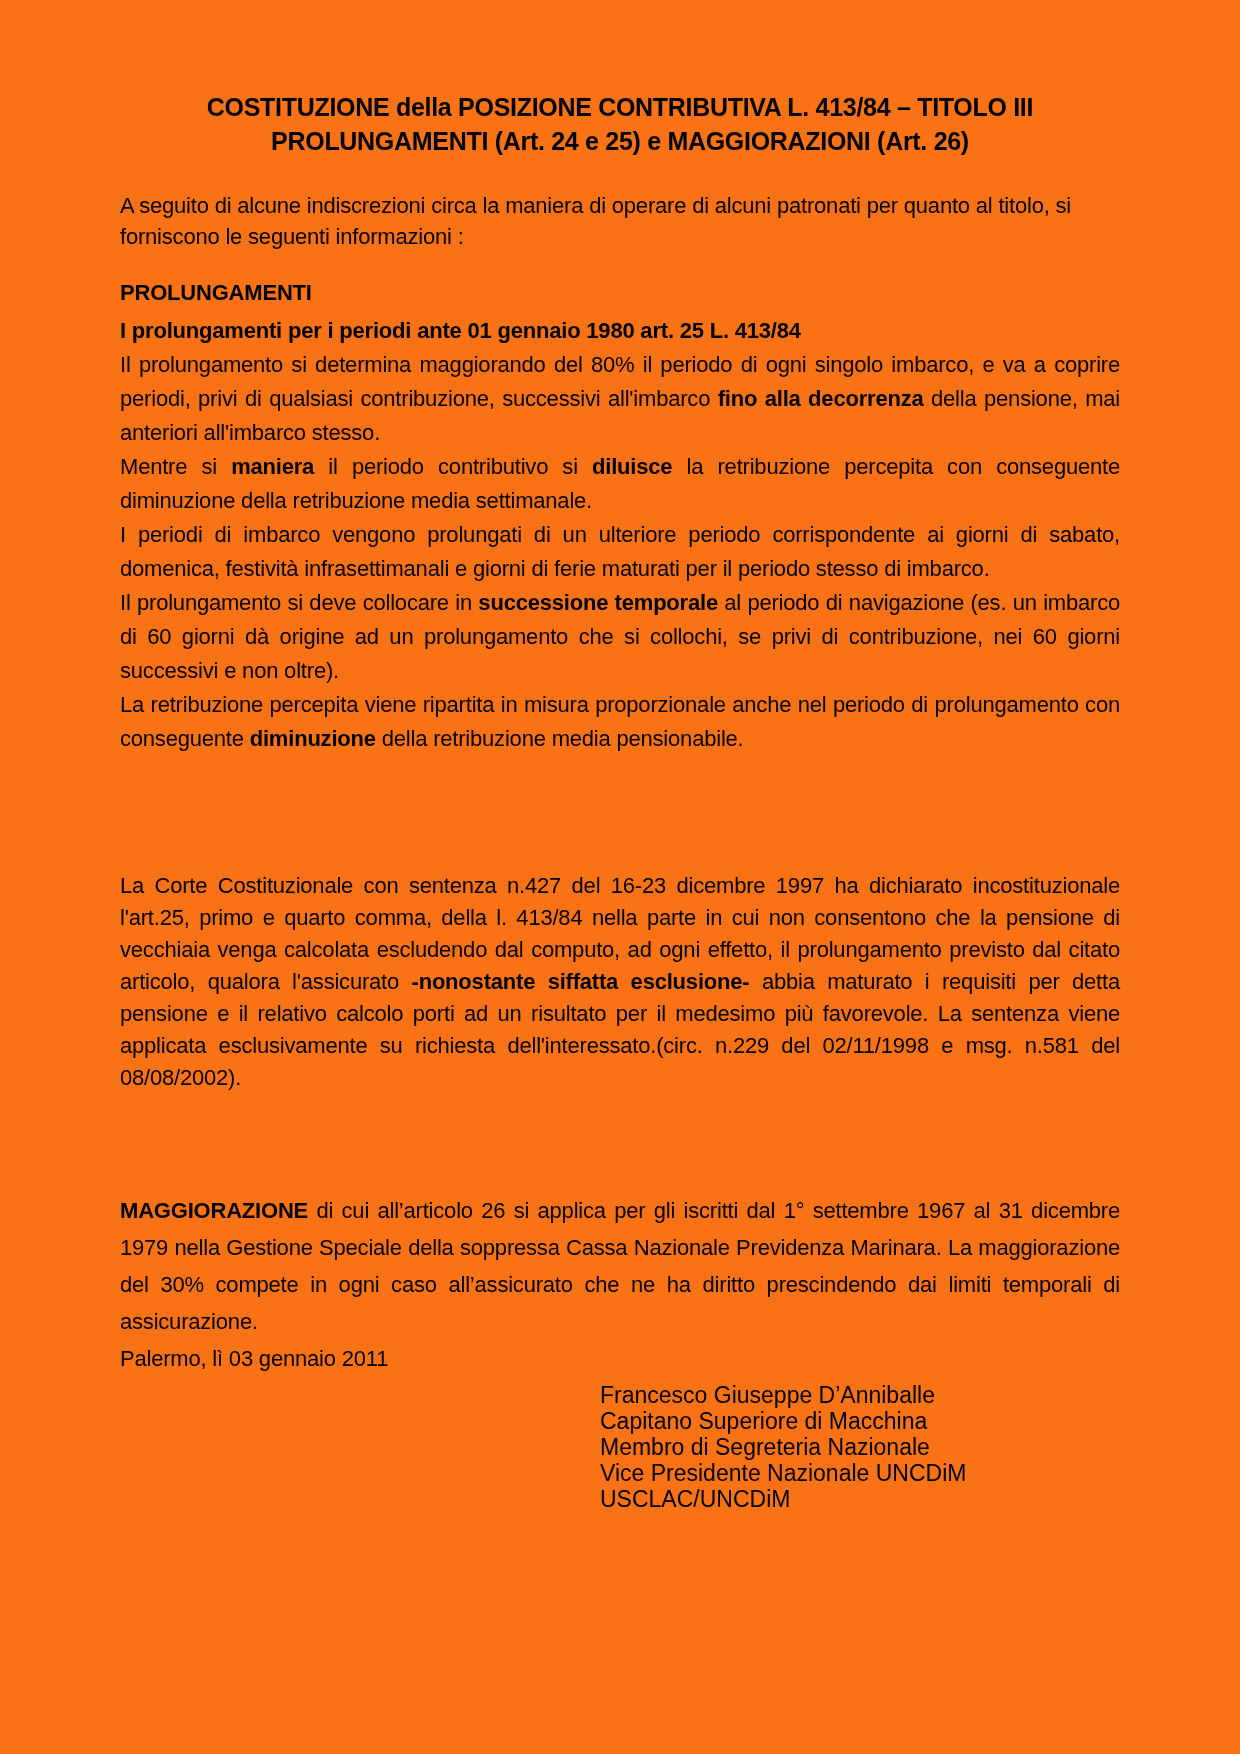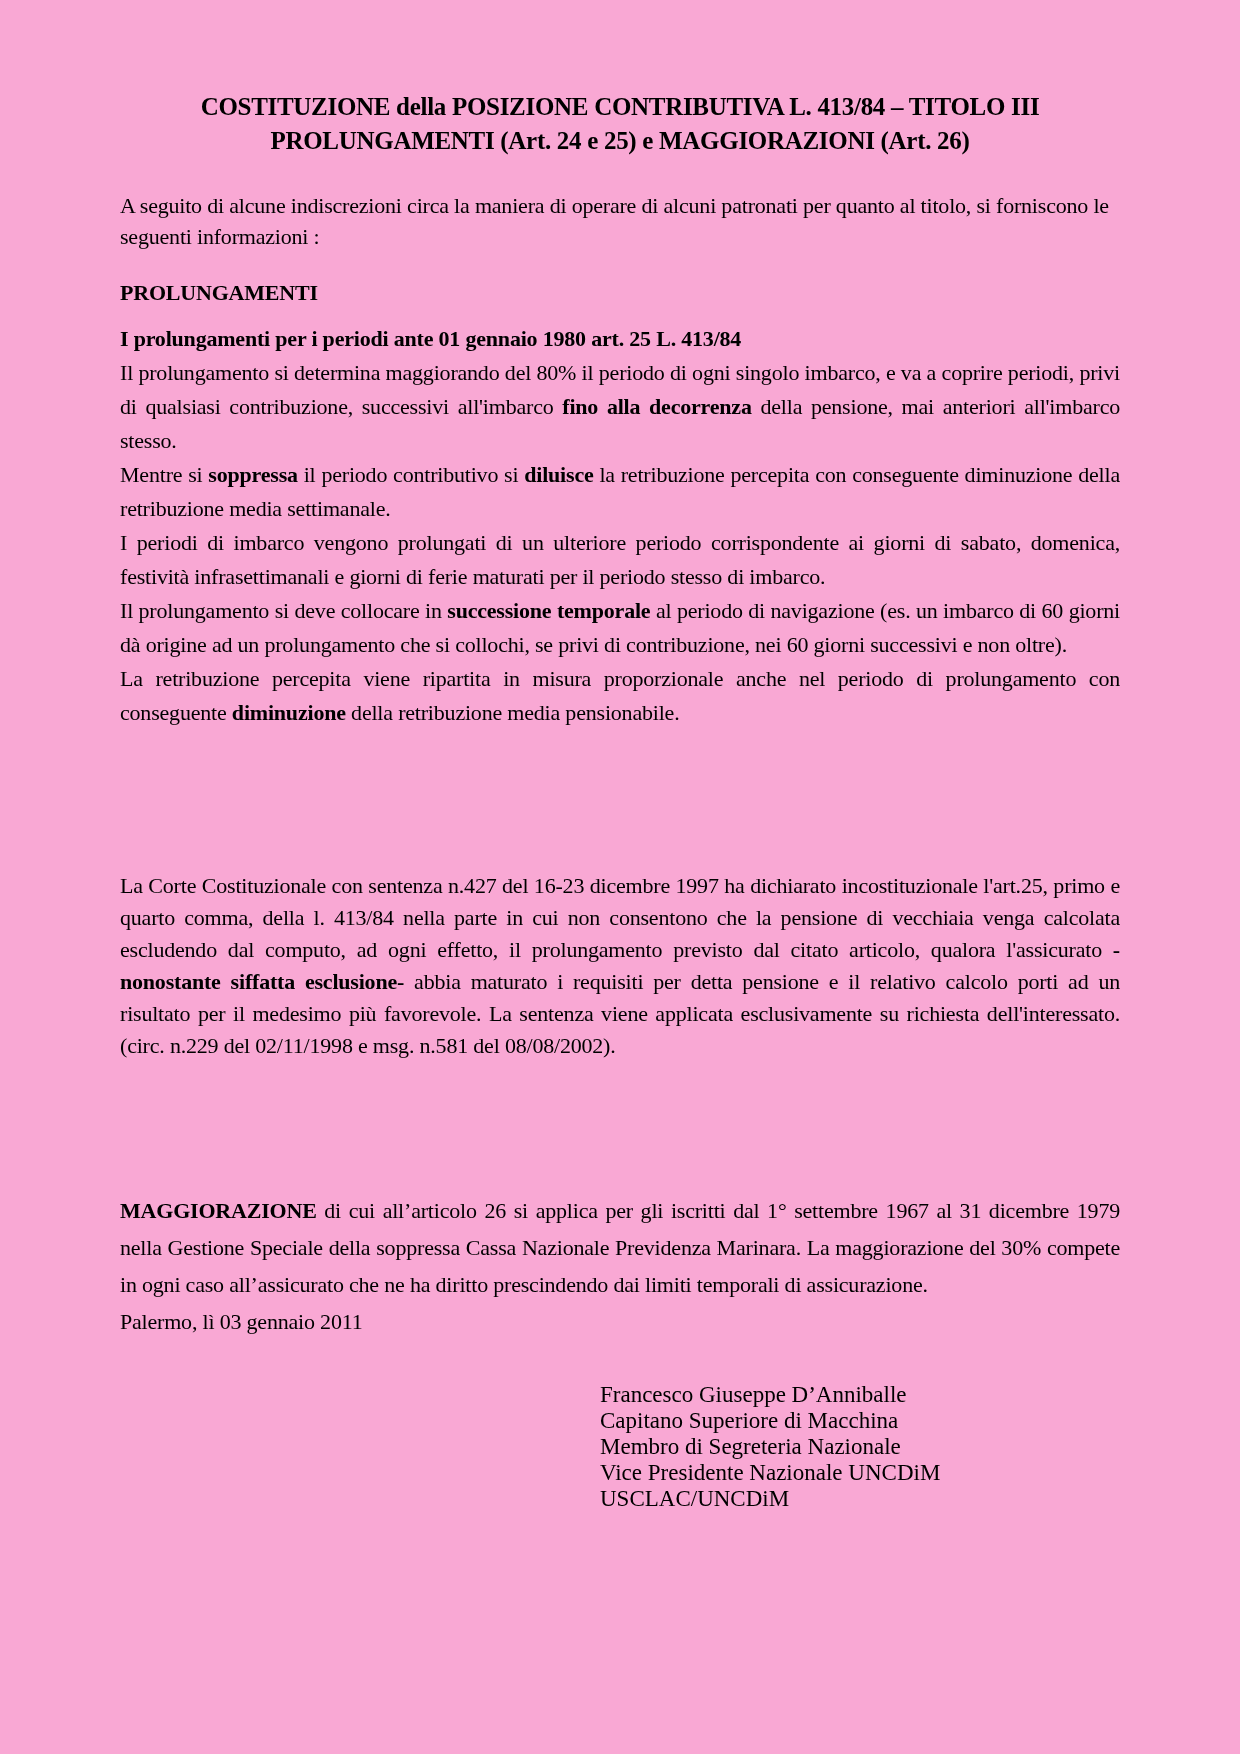--- a/index.html
+++ b/index.html
@@ -1,17 +1,17 @@
 <!DOCTYPE html>
 <html><head>
   <meta charset="utf-8">
   <style>
     html, body { margin: 0; padding: 0; background: #ffffff; }
     body { width: 1240px; height: 1754px; position: relative; color: #000; font-family: "Liberation Sans", sans-serif; overflow: hidden; }
-    .page { position: absolute; left: 0; top: 0; width: 1240px; height: 1754px; background: #f9a8d4; font-family: Liberation Serif, serif; }
+    .page { position: absolute; left: 0; top: 0; width: 1240px; height: 1754px; background: #f97316; }
     .title { position: absolute; left: 110px; width: 1020px; top: 90px; text-align: center; font-weight: bold; font-size: 25px; line-height: 34px; letter-spacing: -0.3px; }
     .title div { white-space: nowrap; }
     .body { position: absolute; left: 120px; width: 1000px; font-size: 22px; letter-spacing: -0.2px; }
     .just { text-align: justify; text-align-last: left; }
     .p { margin: 0; }
     .intro { top: 190px; line-height: 31px; }
     .sec1 { top: 276px; line-height: 34px; }
     .sec1 .h { font-weight: bold; }
     .corte { top: 870px; line-height: 32px; }
     .magg { top: 1192px; line-height: 37px; }
@@ -26,24 +26,24 @@
   <div class="title">
     <div>COSTITUZIONE della POSIZIONE CONTRIBUTIVA L. 413/84 – TITOLO III</div>
     <div>PROLUNGAMENTI (Art. 24 e 25) e MAGGIORAZIONI (Art. 26)</div>
   </div>
 
   <div class="body intro">
     <p class="p">A seguito di alcune indiscrezioni circa la maniera di operare di alcuni patronati per quanto al titolo, si forniscono le seguenti informazioni :</p>
   </div>
 
   <div class="body sec1 just">
-    <p class="p h" style="margin-bottom:12px;">PROLUNGAMENTI</p>
+    <p class="p h" style="margin-bottom:4px;">PROLUNGAMENTI</p>
     <p class="p h">I prolungamenti per i periodi ante 01 gennaio 1980 art. 25 L. 413/84</p>
     <p class="p just"><span>Il prolungamento si determina maggiorando del 80% il periodo di ogni singolo imbarco, e va a coprire periodi, privi di qualsiasi contribuzione, successivi all'imbarco </span><b>fino alla decorrenza</b><span> della pensione, mai anteriori all'imbarco stesso.</span></p>
-    <p class="p just"><span>Mentre si </span><b>soppressa</b><span> il periodo contributivo si </span><b>diluisce</b><span> la retribuzione percepita con conseguente diminuzione della retribuzione media settimanale.</span></p>
+    <p class="p just"><span>Mentre si </span><b>maniera</b><span> il periodo contributivo si </span><b>diluisce</b><span> la retribuzione percepita con conseguente diminuzione della retribuzione media settimanale.</span></p>
     <p class="p just">I periodi di imbarco vengono prolungati di un ulteriore periodo corrispondente ai giorni di sabato, domenica, festività infrasettimanali e giorni di ferie maturati per il periodo stesso di imbarco.</p>
     <p class="p just"><span>Il prolungamento si deve collocare in </span><b>successione temporale</b><span> al periodo di navigazione (es. un imbarco di 60 giorni dà origine ad un prolungamento che si collochi, se privi di contribuzione, nei 60 giorni successivi e non oltre).</span></p>
     <p class="p just"><span>La retribuzione percepita viene ripartita in misura proporzionale anche nel periodo di prolungamento con conseguente </span><b>diminuzione</b><span> della retribuzione media pensionabile.</span></p>
   </div>
 
   <div class="body corte just">
     <p class="p just"><span>La Corte Costituzionale con sentenza n.427 del 16-23 dicembre 1997 ha dichiarato incostituzionale l'art.25, primo e quarto comma, della l. 413/84 nella parte in cui non consentono che la pensione di vecchiaia venga calcolata escludendo dal computo, ad ogni effetto, il prolungamento previsto dal citato articolo, qualora l'assicurato </span><b>-nonostante siffatta esclusione-</b><span> abbia maturato i requisiti per detta pensione e il relativo calcolo porti ad un risultato per il medesimo più favorevole. La sentenza viene applicata esclusivamente su richiesta dell'interessato.(circ. n.229 del 02/11/1998 e msg. n.581 del 08/08/2002).</span></p>
   </div>
 
   <div class="body magg just">

